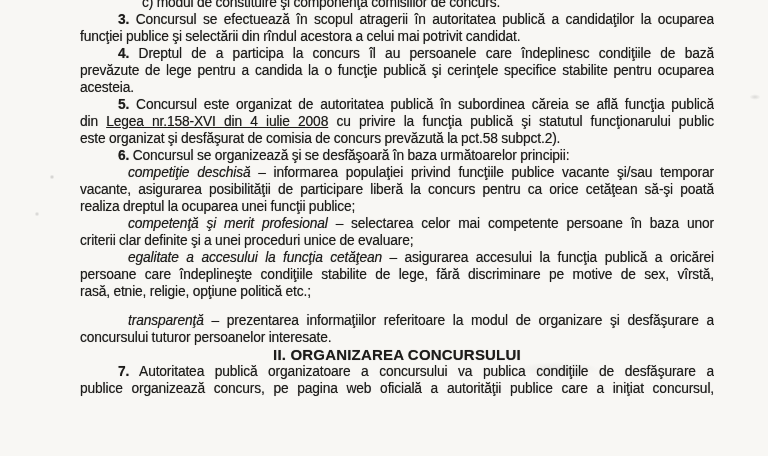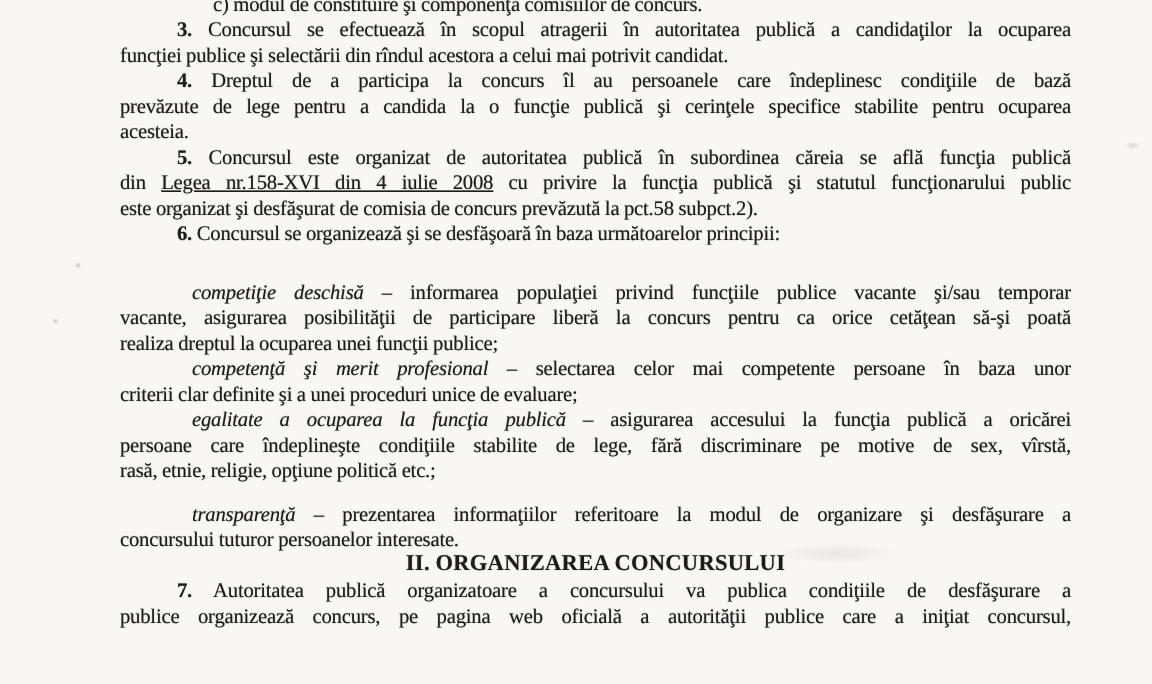--- a/index.html
+++ b/index.html
@@ -11,21 +11,21 @@
   .page {
     position: relative;
     width: 768px; height: 456px;
     overflow: hidden;
     background:
       radial-gradient(ellipse 60px 10px at 558px 369px, rgba(90,90,90,0.10), rgba(90,90,90,0) 70%),
       radial-gradient(ellipse 8px 4px at 755px 97px, rgba(80,80,80,0.18), rgba(80,80,80,0) 70%),
       radial-gradient(ellipse 3px 3px at 52px 177px, rgba(60,60,60,0.25), rgba(60,60,60,0) 80%),
       radial-gradient(ellipse 3px 3px at 37px 214px, rgba(60,60,60,0.22), rgba(60,60,60,0) 80%),
       #f8f7f4;
-    font-family: Liberation Serif, serif;
+    font-family: Liberation Sans, sans-serif;
     color: #1d1c1a;
   }
   .textblock {
     position: absolute;
     left: 80px; top: -6px;
     width: 634px;
     font-size: 13.8px;
     line-height: 17px;
     letter-spacing: -0.15px;
     word-spacing: -0.2px;
@@ -52,26 +52,26 @@
       <div class="line l" style="text-indent: 62px;"><span>c) modul de constituire şi componenţa comisiilor de concurs.</span></div>
       <div class="line j" style="text-indent: 38px;"><span class="b">3.</span><span> Concursul se efectuează în scopul atragerii în autoritatea publică a candidaţilor la ocuparea</span></div>
       <div class="line l" style="text-indent: 0px;"><span>funcţiei publice şi selectării din rîndul acestora a celui mai potrivit candidat.</span></div>
       <div class="line j" style="text-indent: 38px;"><span class="b">4.</span><span> Dreptul de a participa la concurs îl au persoanele care îndeplinesc condiţiile de bază</span></div>
       <div class="line j" style="text-indent: 0px;"><span>prevăzute de lege pentru a candida la o funcţie publică şi cerinţele specifice stabilite pentru ocuparea</span></div>
       <div class="line l" style="text-indent: 0px;"><span>acesteia.</span></div>
       <div class="line j" style="text-indent: 38px;"><span class="b">5.</span><span> Concursul este organizat de autoritatea publică în subordinea căreia se află funcţia publică</span></div>
       <div class="line j" style="text-indent: 0px;"><span>din </span><span class="u">Legea nr.158-XVI din 4 iulie 2008</span><span> cu privire la funcţia publică şi statutul funcţionarului public</span></div>
       <div class="line l" style="text-indent: 0px;"><span>este organizat şi desfăşurat de comisia de concurs prevăzută la pct.58 subpct.2).</span></div>
       <div class="line l" style="text-indent: 38px;"><span class="b">6.</span><span> Concursul se organizează şi se desfăşoară în baza următoarelor principii:</span></div>
-      <div class="line j" style="text-indent: 48px; margin-top: 22px;"><span class="i">competiţie deschisă</span><span> – informarea populaţiei privind funcţiile publice vacante şi/sau temporar</span></div>
+      <div class="line j" style="text-indent: 48px;"><span class="i">competiţie deschisă</span><span> – informarea populaţiei privind funcţiile publice vacante şi/sau temporar</span></div>
       <div class="line j" style="text-indent: 0px;"><span>vacante, asigurarea posibilităţii de participare liberă la concurs pentru ca orice cetăţean să-şi poată</span></div>
       <div class="line l" style="text-indent: 0px;"><span>realiza dreptul la ocuparea unei funcţii publice;</span></div>
       <div class="line j" style="text-indent: 48px;"><span class="i">competenţă şi merit profesional</span><span> – selectarea celor mai competente persoane în baza unor</span></div>
       <div class="line l" style="text-indent: 0px;"><span>criterii clar definite şi a unei proceduri unice de evaluare;</span></div>
-      <div class="line j" style="text-indent: 48px;"><span class="i">egalitate a ocuparea la funcţia publică</span><span> – asigurarea accesului la funcţia publică a oricărei</span></div>
+      <div class="line j" style="text-indent: 48px;"><span class="i">egalitate a accesului la funcţia cetăţean</span><span> – asigurarea accesului la funcţia publică a oricărei</span></div>
       <div class="line j" style="text-indent: 0px;"><span>persoane care îndeplineşte condiţiile stabilite de lege, fără discriminare pe motive de sex, vîrstă,</span></div>
       <div class="line l" style="text-indent: 0px;"><span>rasă, etnie, religie, opţiune politică etc.;</span></div>
       <div class="line j" style="text-indent: 48px; margin-top: 12px;"><span class="i">transparenţă</span><span> – prezentarea informaţiilor referitoare la modul de organizare şi desfăşurare a</span></div>
       <div class="line l" style="text-indent: 0px;"><span>concursului tuturor persoanelor interesate.</span></div>
       <div class="line c" style="text-indent: 0px;"><span>II. ORGANIZAREA CONCURSULUI</span></div>
       <div class="line j" style="text-indent: 38px;"><span class="b">7.</span><span> Autoritatea publică organizatoare a concursului va publica condiţiile de desfăşurare a</span></div>
       <div class="line j" style="text-indent: 0px;"><span>publice organizează concurs, pe pagina web oficială a autorităţii publice care a iniţiat concursul,</span></div>
     </div>
 </div>
 

